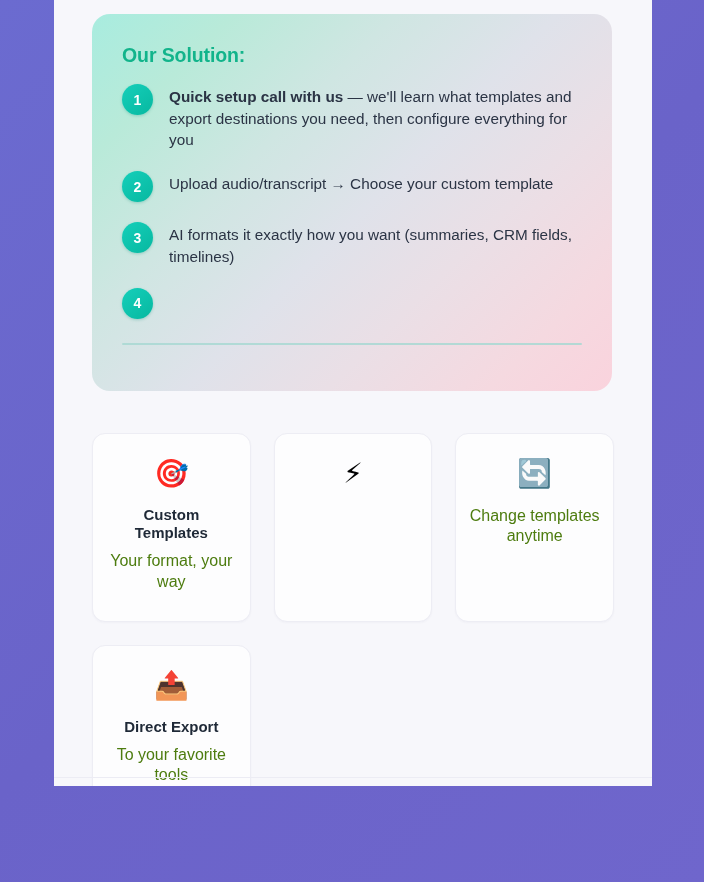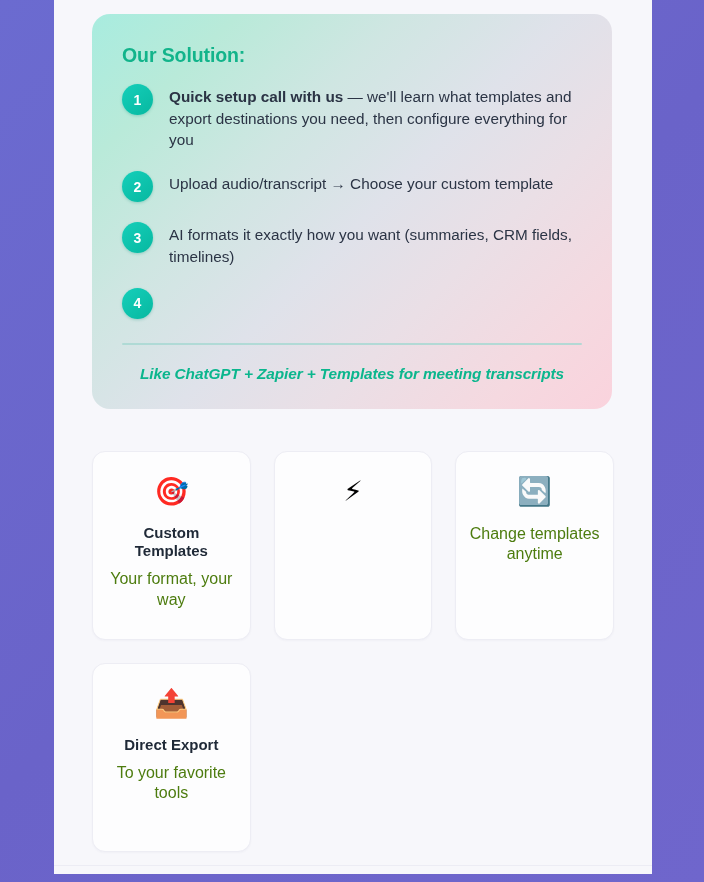--- a/index.html
+++ b/index.html
@@ -14,21 +14,21 @@
     background: linear-gradient(135deg, #6b6bd0 0%, #6a63c9 50%, #6f66cc 100%);
     overflow: hidden;
   }
 
   
   .page-shell {
     position: absolute;
     left: 54px;
     top: 0;
     width: 598px;
-    height: 874px;
+    height: 786px;
     background: #f7f7fb;
     overflow: hidden;
   }
 
   .page-inner {
     position: relative;
     width: 100%;
     height: 100%;
     padding: 14px 38px 0 38px;
   }
@@ -188,21 +188,20 @@
           <span class="step-badge">3</span>
           <span class="step-text"><b></b><span>AI formats it exactly how you want (summaries, CRM fields, timelines)</span></span>
         </li>
         <li class="step">
           <span class="step-badge">4</span>
         </li>
       </ul>
 
       <div class="solution-divider"></div>
 
-      <p class="solution-tagline">Like ChatGPT + Zapier + Templates for meeting transcripts</p>
     </section>
 
     <div class="feature-grid">
       <div class="feature-card">
         <span class="feature-icon">🎯</span>
         <div class="feature-title">Custom Templates</div>
         <div class="feature-desc">Your format, your way</div>
       </div>
 
       <div class="feature-card">

